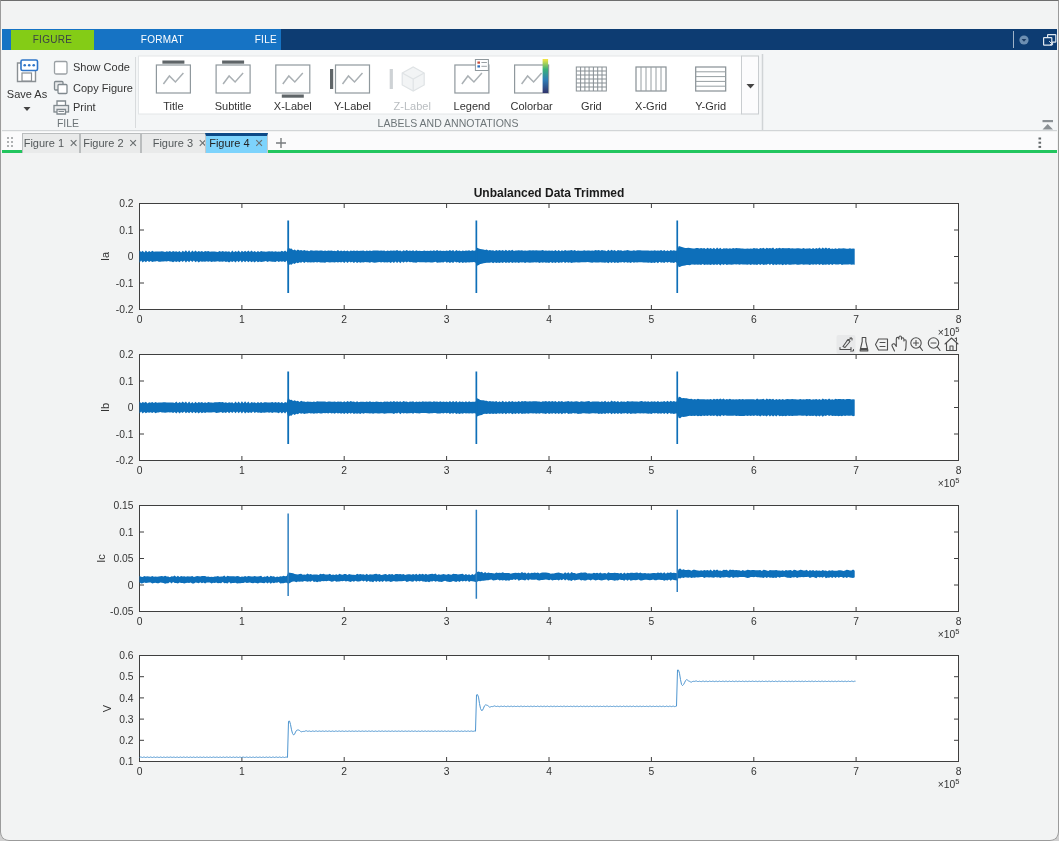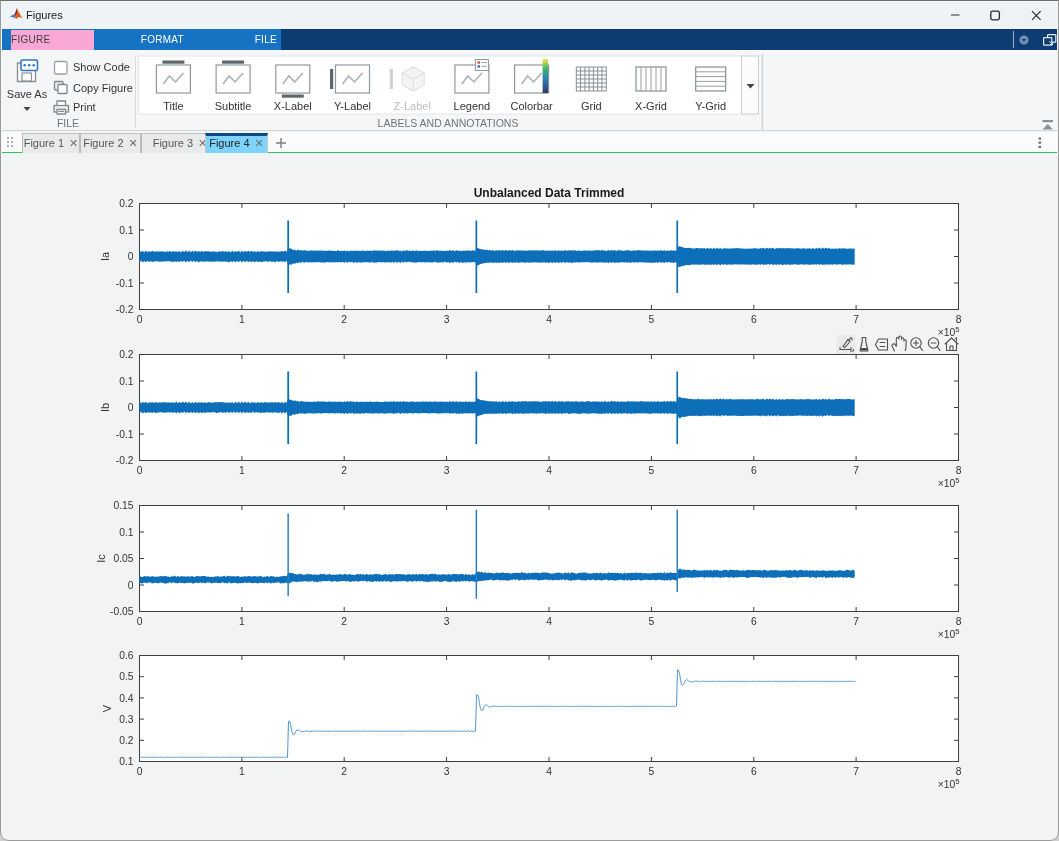--- a/index.html
+++ b/index.html
@@ -4,49 +4,32 @@
 html,body{margin:0;padding:0;width:1059px;height:841px;background:#cfcfcf;overflow:hidden}
 *{box-sizing:border-box;font-family:"Liberation Sans",sans-serif}
 #win{filter:grayscale(0)}
 #win{position:absolute;left:0;top:0;width:1059px;height:841px;background:#f2f3f3;border:1px solid #9b9b9b;border-top-color:#6e6e6e;border-radius:0 0 9px 9px;overflow:hidden}
 #titlebar{position:absolute;left:1px;top:1px;right:1px;height:27px;background:#eff3f6}
 #titlebar .tname{position:absolute;left:24px;top:7px;font-size:11px;color:#1b1b1b}
 #mlogo{position:absolute;left:8px;top:6px}
 .winbtn{position:absolute;top:0;width:44px;height:27px}
 #tabstrip{position:absolute;left:1px;top:28px;right:1px;height:21px;background:#0d3c72}
 #tabstrip .lightblue{position:absolute;left:0;top:0;width:279px;height:21px;background:#1673c4}
-#tab-figure{position:absolute;left:9px;top:1px;width:83px;height:20px;background:#f9a8d4;color:#3c4245;font-size:10px;line-height:20px;letter-spacing:.3px}
+#tab-figure{position:absolute;left:9px;top:1px;width:83px;height:20px;background:#84cc16;color:#3c4245;font-size:10px;text-align:center;line-height:20px;letter-spacing:.3px}
 .bluetab{position:absolute;top:0;height:21px;color:#fff;font-size:10px;text-align:right;line-height:21px;letter-spacing:.3px}
 #ribbon{position:absolute;left:1px;top:49px;right:1px;height:81px;background:#f4f6f7;border-bottom:1px solid #d2d5d7}
-#figtabs{position:absolute;left:1px;top:131px;right:1px;height:21px;background:#fbfbfc;border-bottom:1px solid #22c55e}
+#figtabs{position:absolute;left:1px;top:131px;right:1px;height:21px;background:#fbfbfc;border-bottom:3px solid #22c55e}
 .ftab{position:absolute;top:1px;height:20px;background:#e9eaea;border:1px solid #babdbe;border-bottom:none;color:#53585a;font-size:11px;text-align:center;padding-top:3px}
 .ftab .x{color:#6a6f71;font-size:11px;margin-left:5px}
 #ftab4{background:#7dd3fc;border-color:#c7c9ca;border-top:3px solid #0d4a87;color:#242424;padding-top:1px}
 #content{position:absolute;left:1px;top:152px;right:1px;bottom:1px;background:#f2f3f3}
 svg text{font-family:"Liberation Sans",sans-serif}
 </style></head>
 <body>
 <div id="win">
-  <div id="titlebar">
-    <svg id="mlogo" width="13" height="12" viewBox="0 0 13 12">
-      <path d="M0,9 C1.5,7.2 3.2,6.2 4.4,6.6 L6,8 L4.6,9.8 C3,9 1.5,8.8 0,9 Z" fill="#4a78c0"></path>
-      <path d="M6.9,0 C5.8,3.4 5,5.6 4.4,6.6 L6,8 L7.4,4.2 Z" fill="#8b1a10"></path>
-      <path d="M6.9,0 L7.4,4.2 L6,8 L4.6,9.8 L6.4,11 C7.6,9.4 9,8.6 10.6,9.4 L12.6,10.8 C10.4,7.4 8.6,4 6.9,0 Z" fill="#dd5a21"></path>
-    </svg>
-    <span class="tname">Figures</span>
-    <svg class="winbtn" style="right:80px" width="44" height="27">
-        <line x1="18" y1="13" x2="26.5" y2="13" stroke="#2a2a2a" stroke-width="1.1"></line>
-      </svg>
-    <svg class="winbtn" style="right:40px" width="44" height="27">
-        <rect x="17.8" y="9.2" width="8.6" height="8.6" rx="1.8" fill="none" stroke="#2a2a2a" stroke-width="1.3"></rect>
-      </svg>
-    <svg class="winbtn" style="right:0" width="44" height="27">
-        <path d="M19,9.2 L27.6,17.8 M27.6,9.2 L19,17.8" stroke="#2a2a2a" stroke-width="1.2" fill="none"></path>
-      </svg>
-  </div>
   <div id="tabstrip">
     <div class="lightblue"></div>
     <div id="tab-figure">FIGURE</div>
     <div class="bluetab" style="left:98px;width:84px">FORMAT</div>
     <div class="bluetab" style="left:191px;width:84px">FILE</div>
     <div style="position:absolute;left:1011px;top:2px;width:1px;height:17px;background:#9fb3c8"></div>
     <svg style="position:absolute;left:1017px;top:6px" width="10" height="10" viewBox="0 0 10 10">
         <circle cx="5" cy="5" r="4.6" fill="#6d8fb2"></circle>
         <path d="M2.6,3.9 l4.8,0 l-2.4,2.9 Z" fill="#1c3c63"></path>
       </svg>

